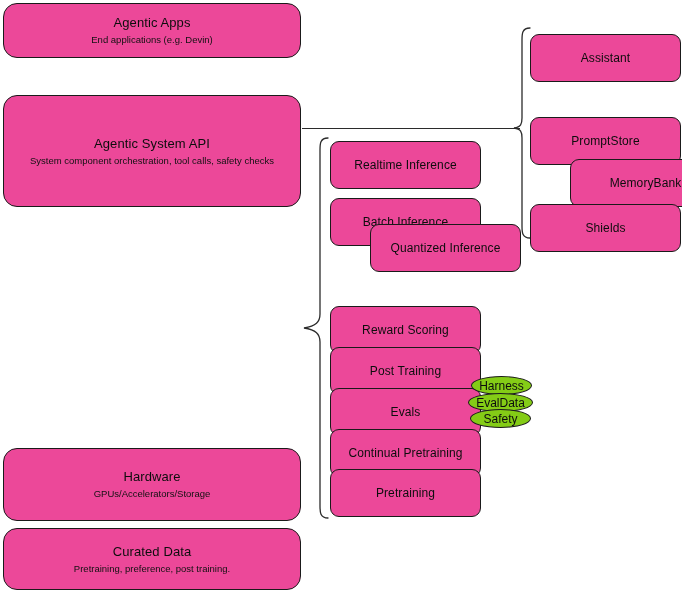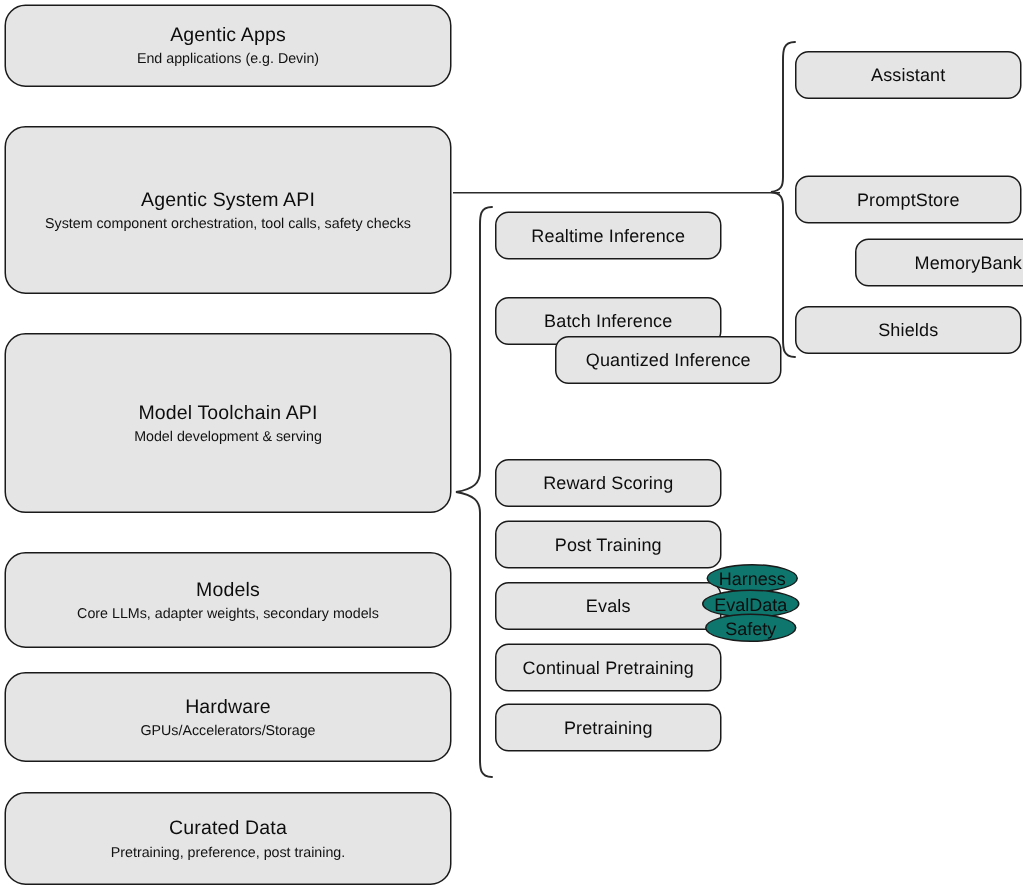--- a/index.html
+++ b/index.html
@@ -16,21 +16,21 @@
     width: 682px;
     height: 591px;
     background: #ffffff;
     overflow: hidden;
   }
 
   
   .node {
     position: absolute;
     box-sizing: border-box;
-    background: #e5e5e5;
+    background: #ec4899;
     border: 1px solid #1a1a1a;
     border-radius: 12px;
     display: flex;
     flex-direction: column;
     align-items: center;
     justify-content: center;
     text-align: center;
     color: #0d0d0d;
   }
   .node .title {
@@ -47,35 +47,35 @@
 
   
   .layer {
     left: 3px;
     width: 298px;
     border-radius: 14px;
   }
 
   
   .item {
-    height: 32px;
+    height: 48px;
     border-radius: 9px;
   }
   .item .title {
     font-size: 12px;
     line-height: 15px;
   }
   .mid-item { left: 330px; width: 151px; }
   .right-item { left: 530px; width: 151px; }
 
   
   .pill {
     position: absolute;
     box-sizing: border-box;
-    background: #0f766e;
+    background: #84cc16;
     border: 1px solid #1a1a1a;
     border-radius: 50% / 50%;
     display: flex;
     align-items: center;
     justify-content: center;
     font-size: 12px;
     color: #0d0d0d;
     z-index: 5;
   }
 
@@ -94,36 +94,28 @@
 </head>
 <body>
 
 <div id="canvas">
 
   <div class="node layer" style="top:3px; height:55px;">
     <div class="title">Agentic Apps</div>
     <div class="subtitle">End applications (e.g. Devin)</div>
   </div>
 
-  <div class="node layer" style="top:84px; height:112px;">
+  <div class="node layer" style="top:95px; height:112px;">
     <div class="title">Agentic System API</div>
     <div class="subtitle">System component orchestration, tool calls, safety checks</div>
   </div>
 
-  <div class="node layer" style="top:222px; height:120px;">
-    <div class="title">Model Toolchain API</div>
-    <div class="subtitle">Model development &amp; serving</div>
-  </div>
 
-  <div class="node layer" style="top:368px; height:64px;">
-    <div class="title">Models</div>
-    <div class="subtitle">Core LLMs, adapter weights, secondary models</div>
-  </div>
 
-  <div class="node layer" style="top:448px; height:60px;">
+  <div class="node layer" style="top:448px; height:73px;">
     <div class="title">Hardware</div>
     <div class="subtitle">GPUs/Accelerators/Storage</div>
   </div>
 
   <div class="node layer" style="top:528px; height:62px;">
     <div class="title">Curated Data</div>
     <div class="subtitle">Pretraining, preference, post training.</div>
   </div>
 
   <div class="hline" style="left:302px; top:128px; width:218px;"></div>

